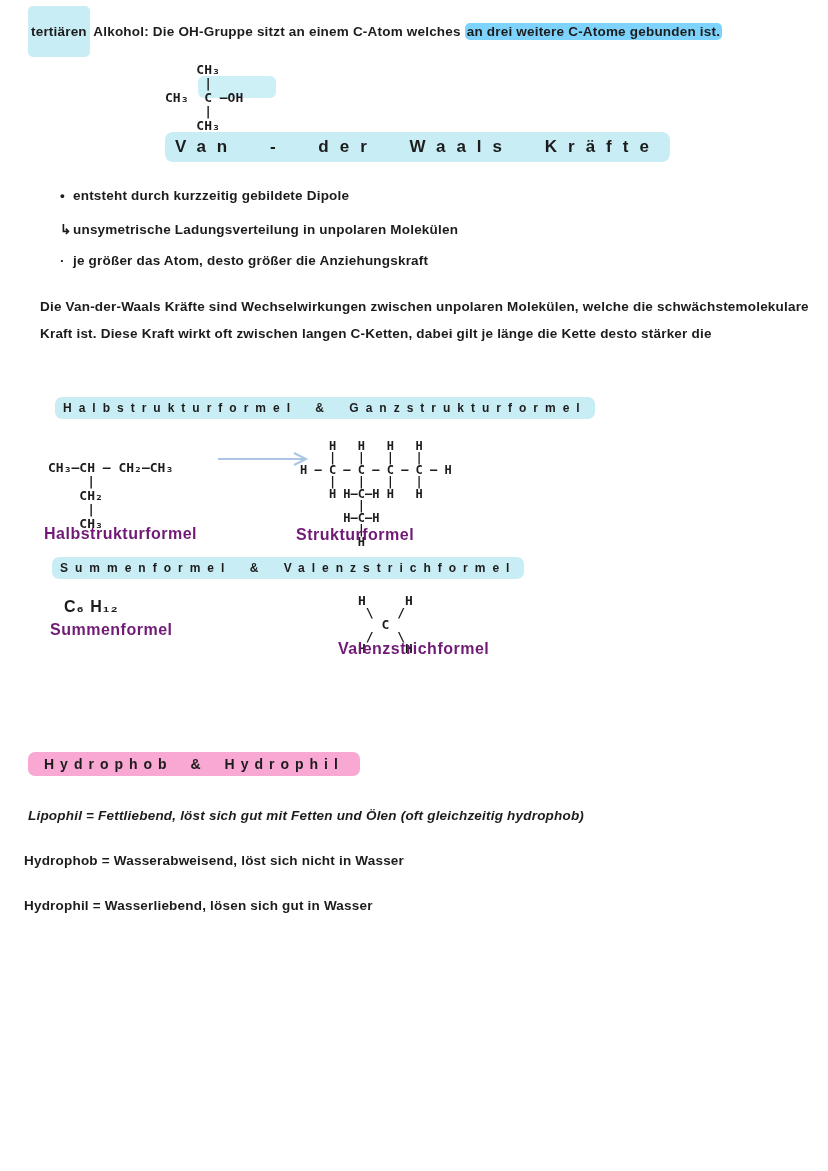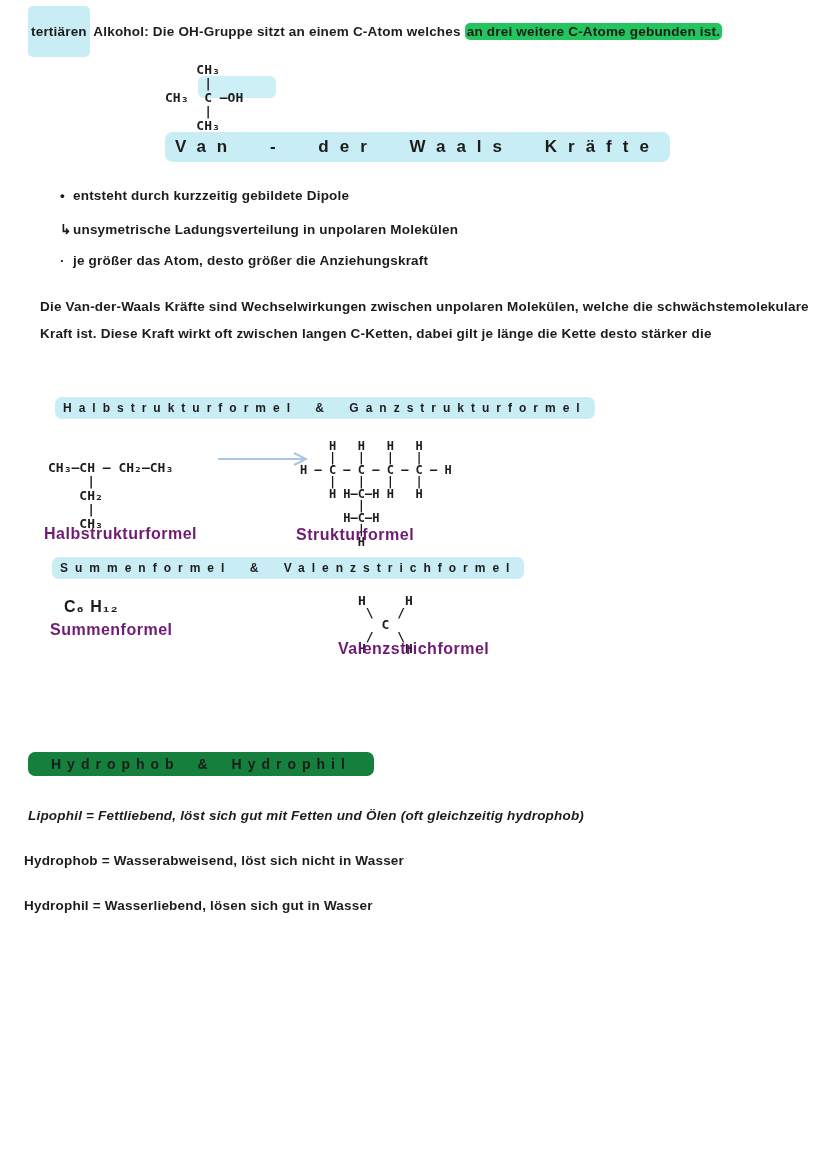--- a/index.html
+++ b/index.html
@@ -9,40 +9,40 @@
     height: 1171px;
     margin: 0 auto;
     background: #ffffff;
     overflow: hidden;
     font-family: "Liberation Sans", sans-serif;
     color: #1c1c1c;
   }
   .abs { position: absolute; }
   .blue { color: #701a75; font-weight: bold; font-size: 16px; letter-spacing: 0.5px; }
   .hl { background: #c9edf5; border-radius: 5px; padding: 18px 3px; }
-  .hl-soft { background: #22c55e; border-radius: 5px; padding: 1px 2px; }
+  .hl-soft { background: #7dd3fc; border-radius: 5px; padding: 1px 2px; }
 
   .bodyline { font-size: 13.5px; white-space: nowrap; font-weight: bold; letter-spacing: 0.2px; }
 
   .heading-big {
     font-size: 17px; font-weight: bold;
     letter-spacing: 11px; word-spacing: 16px;
     background: #c9edf5; border-radius: 8px; padding: 5px 10px;
     white-space: nowrap;
   }
   .heading-mid {
     font-size: 12px; font-weight: bold;
     letter-spacing: 7px; word-spacing: 8px;
     background: #c9edf5; border-radius: 7px; padding: 4px 8px;
     white-space: nowrap;
   }
   .heading-hydro {
     font-size: 14px; font-weight: bold;
     letter-spacing: 6px; word-spacing: 8px;
-    background: #15803d; border-radius: 7px; padding: 4px 23px;
+    background: #f9a8d4; border-radius: 7px; padding: 4px 16px;
     white-space: nowrap;
   }
 
   .structure {
     font-family: "DejaVu Sans Mono", monospace;
     font-size: 13px; line-height: 14px;
     font-weight: bold;
     white-space: pre;
   }
   .structure.small { font-size: 12px; line-height: 12px; }

